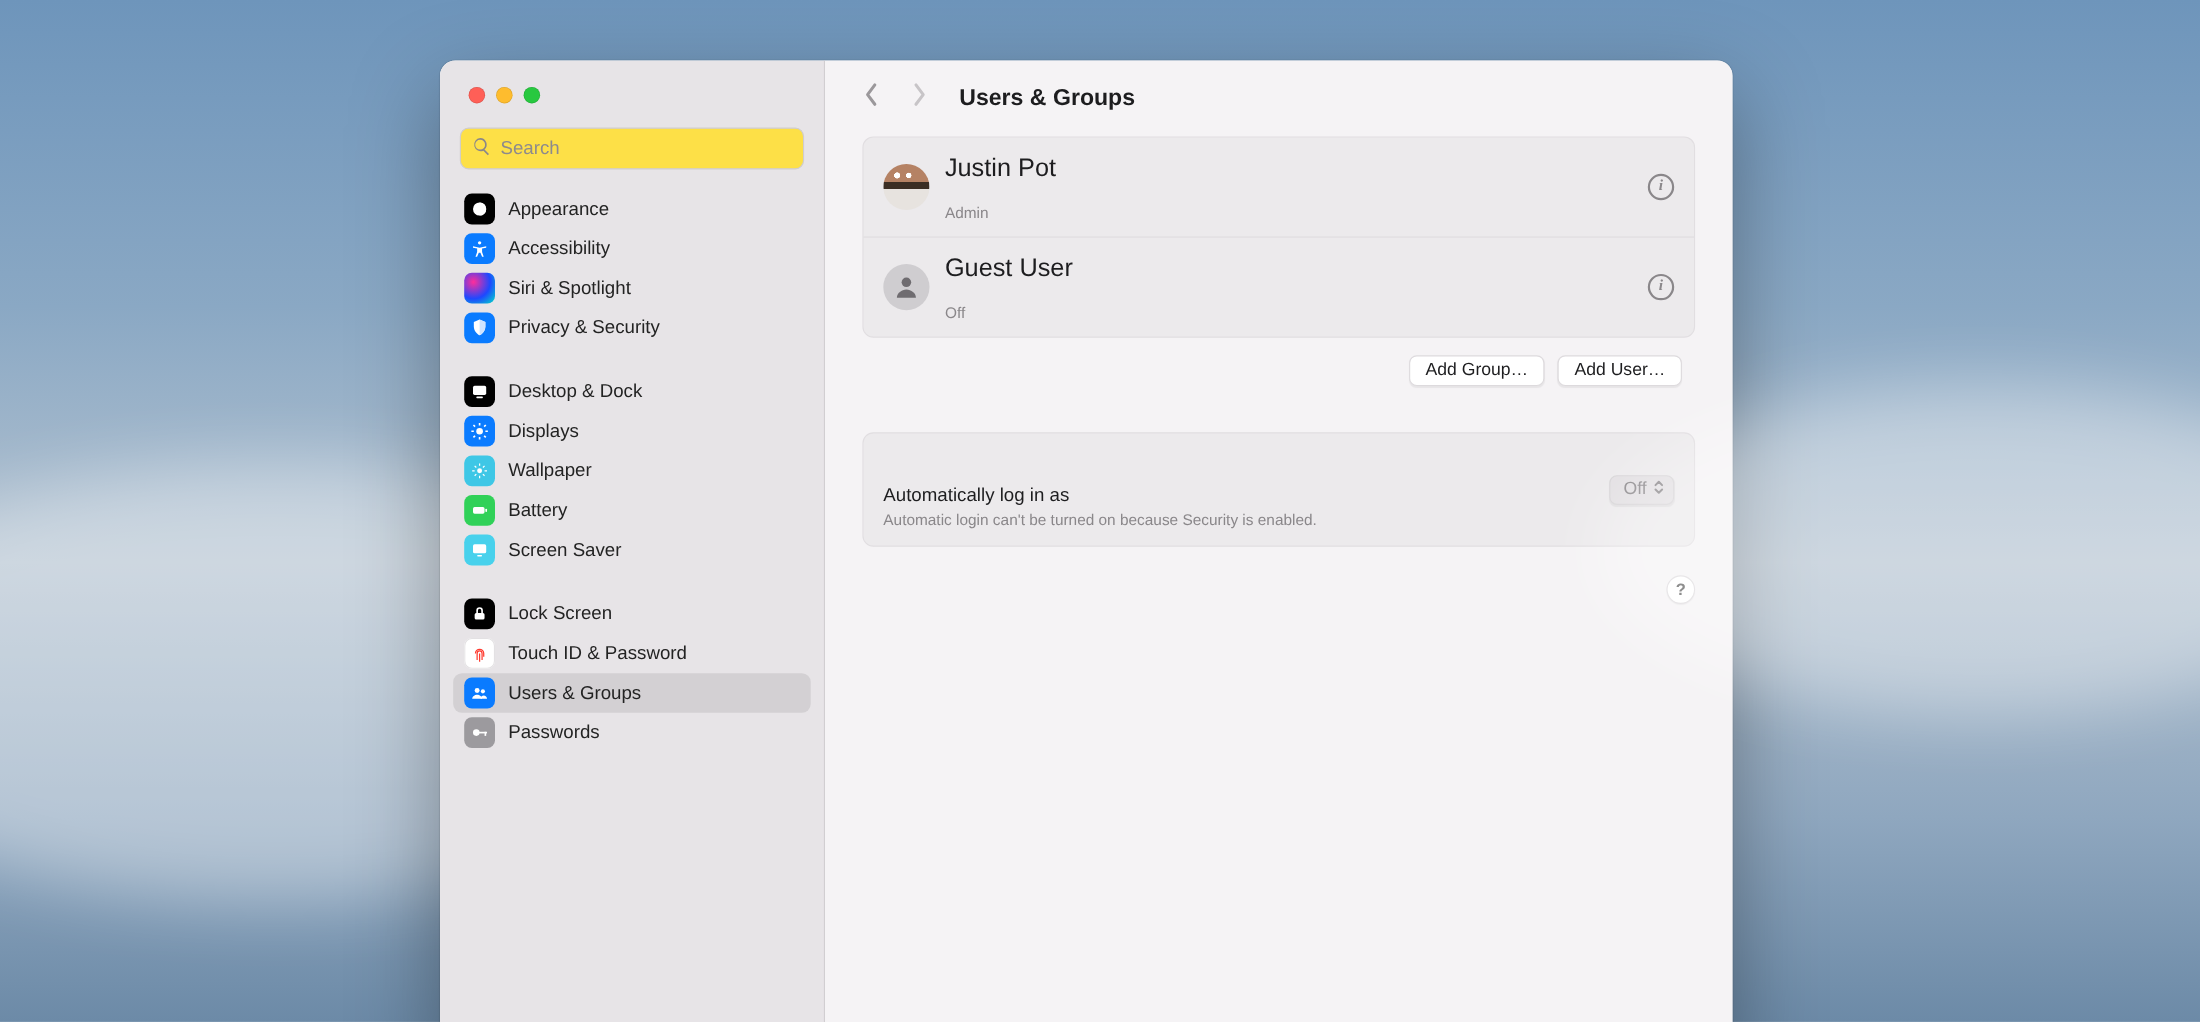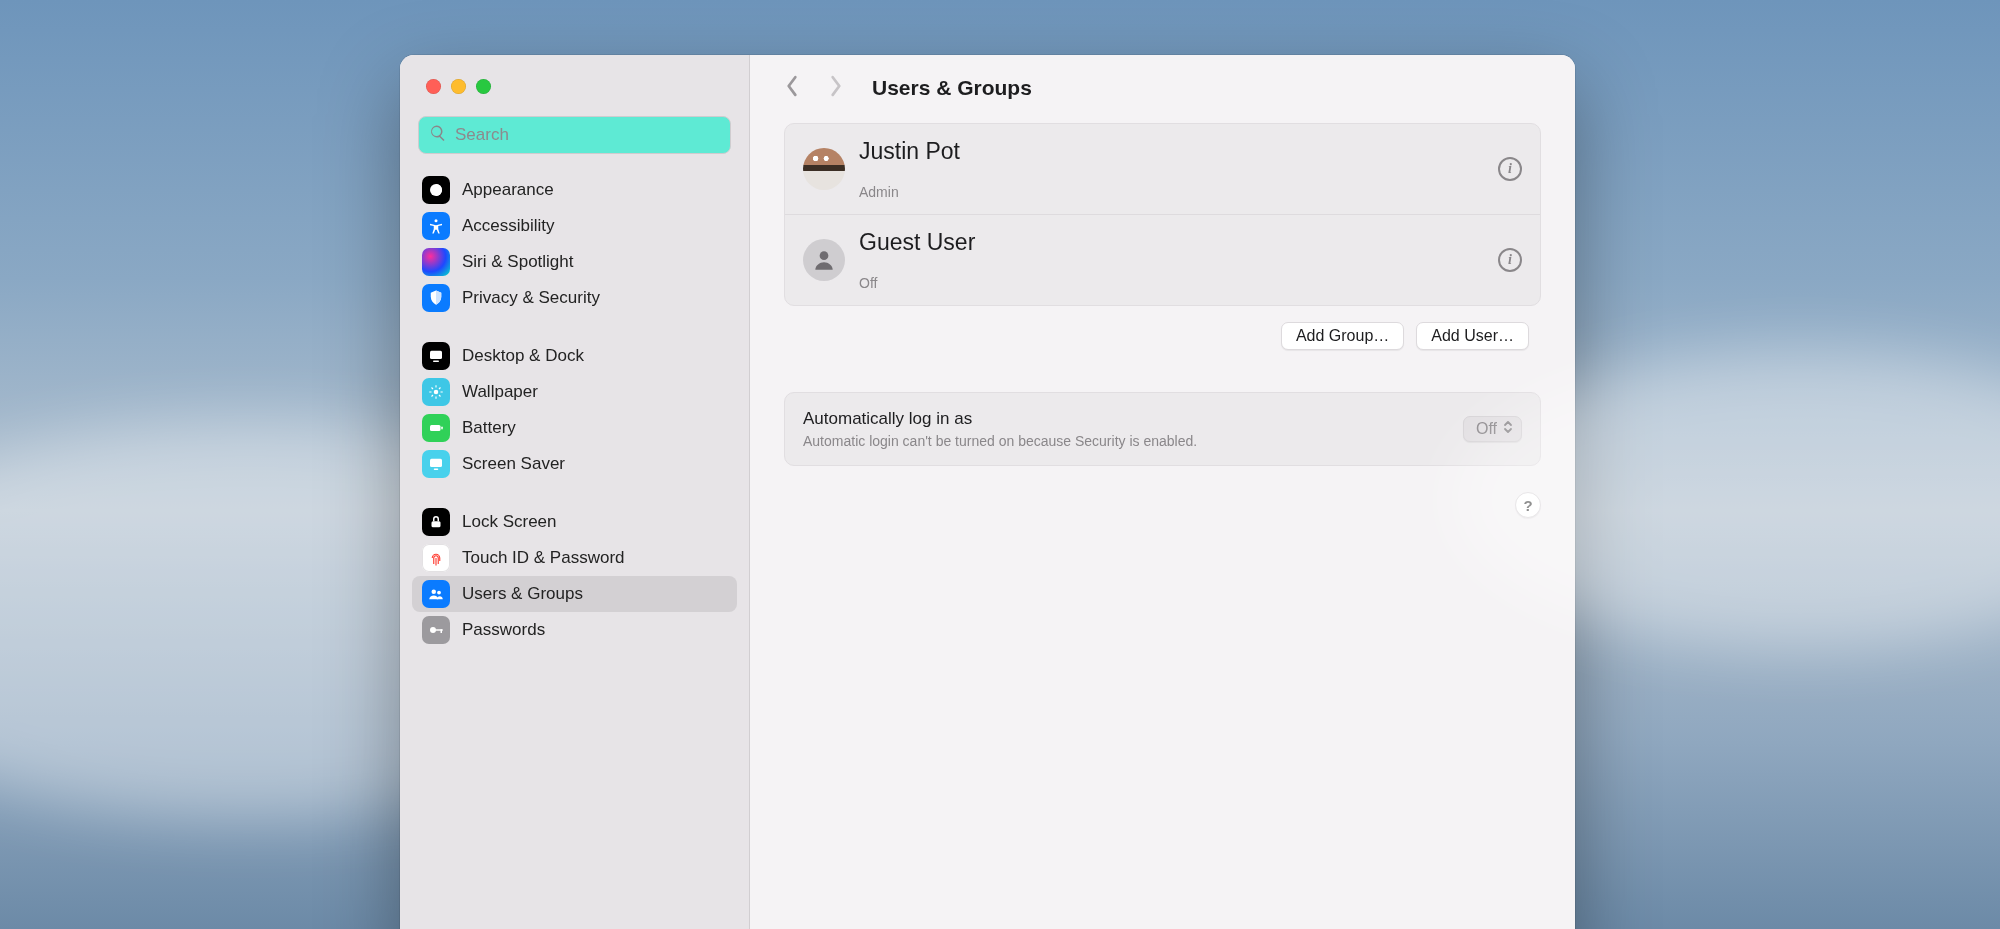--- a/index.html
+++ b/index.html
@@ -49,21 +49,21 @@
     padding: 0 0 22px 26px;
   }
   .tl { width:15px; height:15px; border-radius:50%; }
   .tl.red    { background:#ff5f57; box-shadow: inset 0 0 0 0.5px rgba(0,0,0,0.15);}
   .tl.yellow { background:#febc2e; box-shadow: inset 0 0 0 0.5px rgba(0,0,0,0.15);}
   .tl.green  { background:#28c840; box-shadow: inset 0 0 0 0.5px rgba(0,0,0,0.15);}
 
   .search-wrap { padding: 0 18px 14px 18px; }
   .search {
     display:flex; align-items:center;
-    background:#5eead4;
+    background:#fde047;
     border:1px solid #cfcccf;
     border-radius:8px;
     height:38px;
     padding:0 10px;
     gap:8px;
   }
   .search svg { width:18px; height:18px; fill:#8a878a; flex:none;}
   .search input {
     border:none; background:transparent; outline:none;
     font-size:17px; color:#333; flex:1;
@@ -181,21 +181,21 @@
     color:#1d1d1f;
     cursor:pointer;
   }
 
   .settings-row {
     display:flex; align-items:center;
     padding:16px 18px;
     gap:14px;
   }
   .settings-row + .settings-row { border-top:1px solid #dedbde; }
-  .settings-text { display:flex; flex-direction:column; }
+  .settings-text { display:flex; flex-direction:column;margin-top:30px; }
   .settings-title { font-size:17px; color:#1d1d1f; }
   .settings-sub   { font-size:14px; color:#8a878a; margin-top:4px; max-width:540px;}
   .row-right { margin-left:auto; display:flex; align-items:center; gap:8px;}
   .select-pill {
     padding:3px 8px 3px 12px;
     display:flex; align-items:center; gap:6px;
     color:#8a878a;
     background:#e2dfe2;
     border-color:#d6d3d6;
   }
@@ -270,20 +270,38 @@
 
       <div class="sb-group">
         <div class="sb-item">
           <span class="sb-icon ic-desktop">
               <svg viewBox="0 0 24 24" fill="#fff">
                 <rect x="4" y="5" width="16" height="11" rx="2"></rect>
                 <rect x="8" y="18" width="8" height="2" rx="1"></rect>
               </svg>
             </span>
           <span>Desktop &amp; Dock</span>
+        </div>
+        <div class="sb-item">
+          <span class="sb-icon ic-displays">
+              <svg viewBox="0 0 24 24" fill="#fff">
+                <circle cx="12" cy="12" r="4"></circle>
+                <g stroke="#fff" stroke-width="2">
+                  <line x1="12" y1="2" x2="12" y2="5"></line>
+                  <line x1="12" y1="19" x2="12" y2="22"></line>
+                  <line x1="2" y1="12" x2="5" y2="12"></line>
+                  <line x1="19" y1="12" x2="22" y2="12"></line>
+                  <line x1="4.5" y1="4.5" x2="6.5" y2="6.5"></line>
+                  <line x1="17.5" y1="17.5" x2="19.5" y2="19.5"></line>
+                  <line x1="4.5" y1="19.5" x2="6.5" y2="17.5"></line>
+                  <line x1="17.5" y1="6.5" x2="19.5" y2="4.5"></line>
+                </g>
+              </svg>
+            </span>
+          <span>Displays</span>
         </div>
         <div class="sb-item">
           <span class="sb-icon ic-wallpaper">
               <svg viewBox="0 0 24 24" fill="#fff">
                 <circle cx="12" cy="12" r="3"></circle>
                 <path d="M12 3v3M12 18v3M3 12h3M18 12h3M6 6l2 2M16 16l2 2M6 18l2-2M16 8l2-2" stroke="#fff" stroke-width="1.5"></path>
               </svg>
             </span>
           <span>Wallpaper</span>
         </div>

